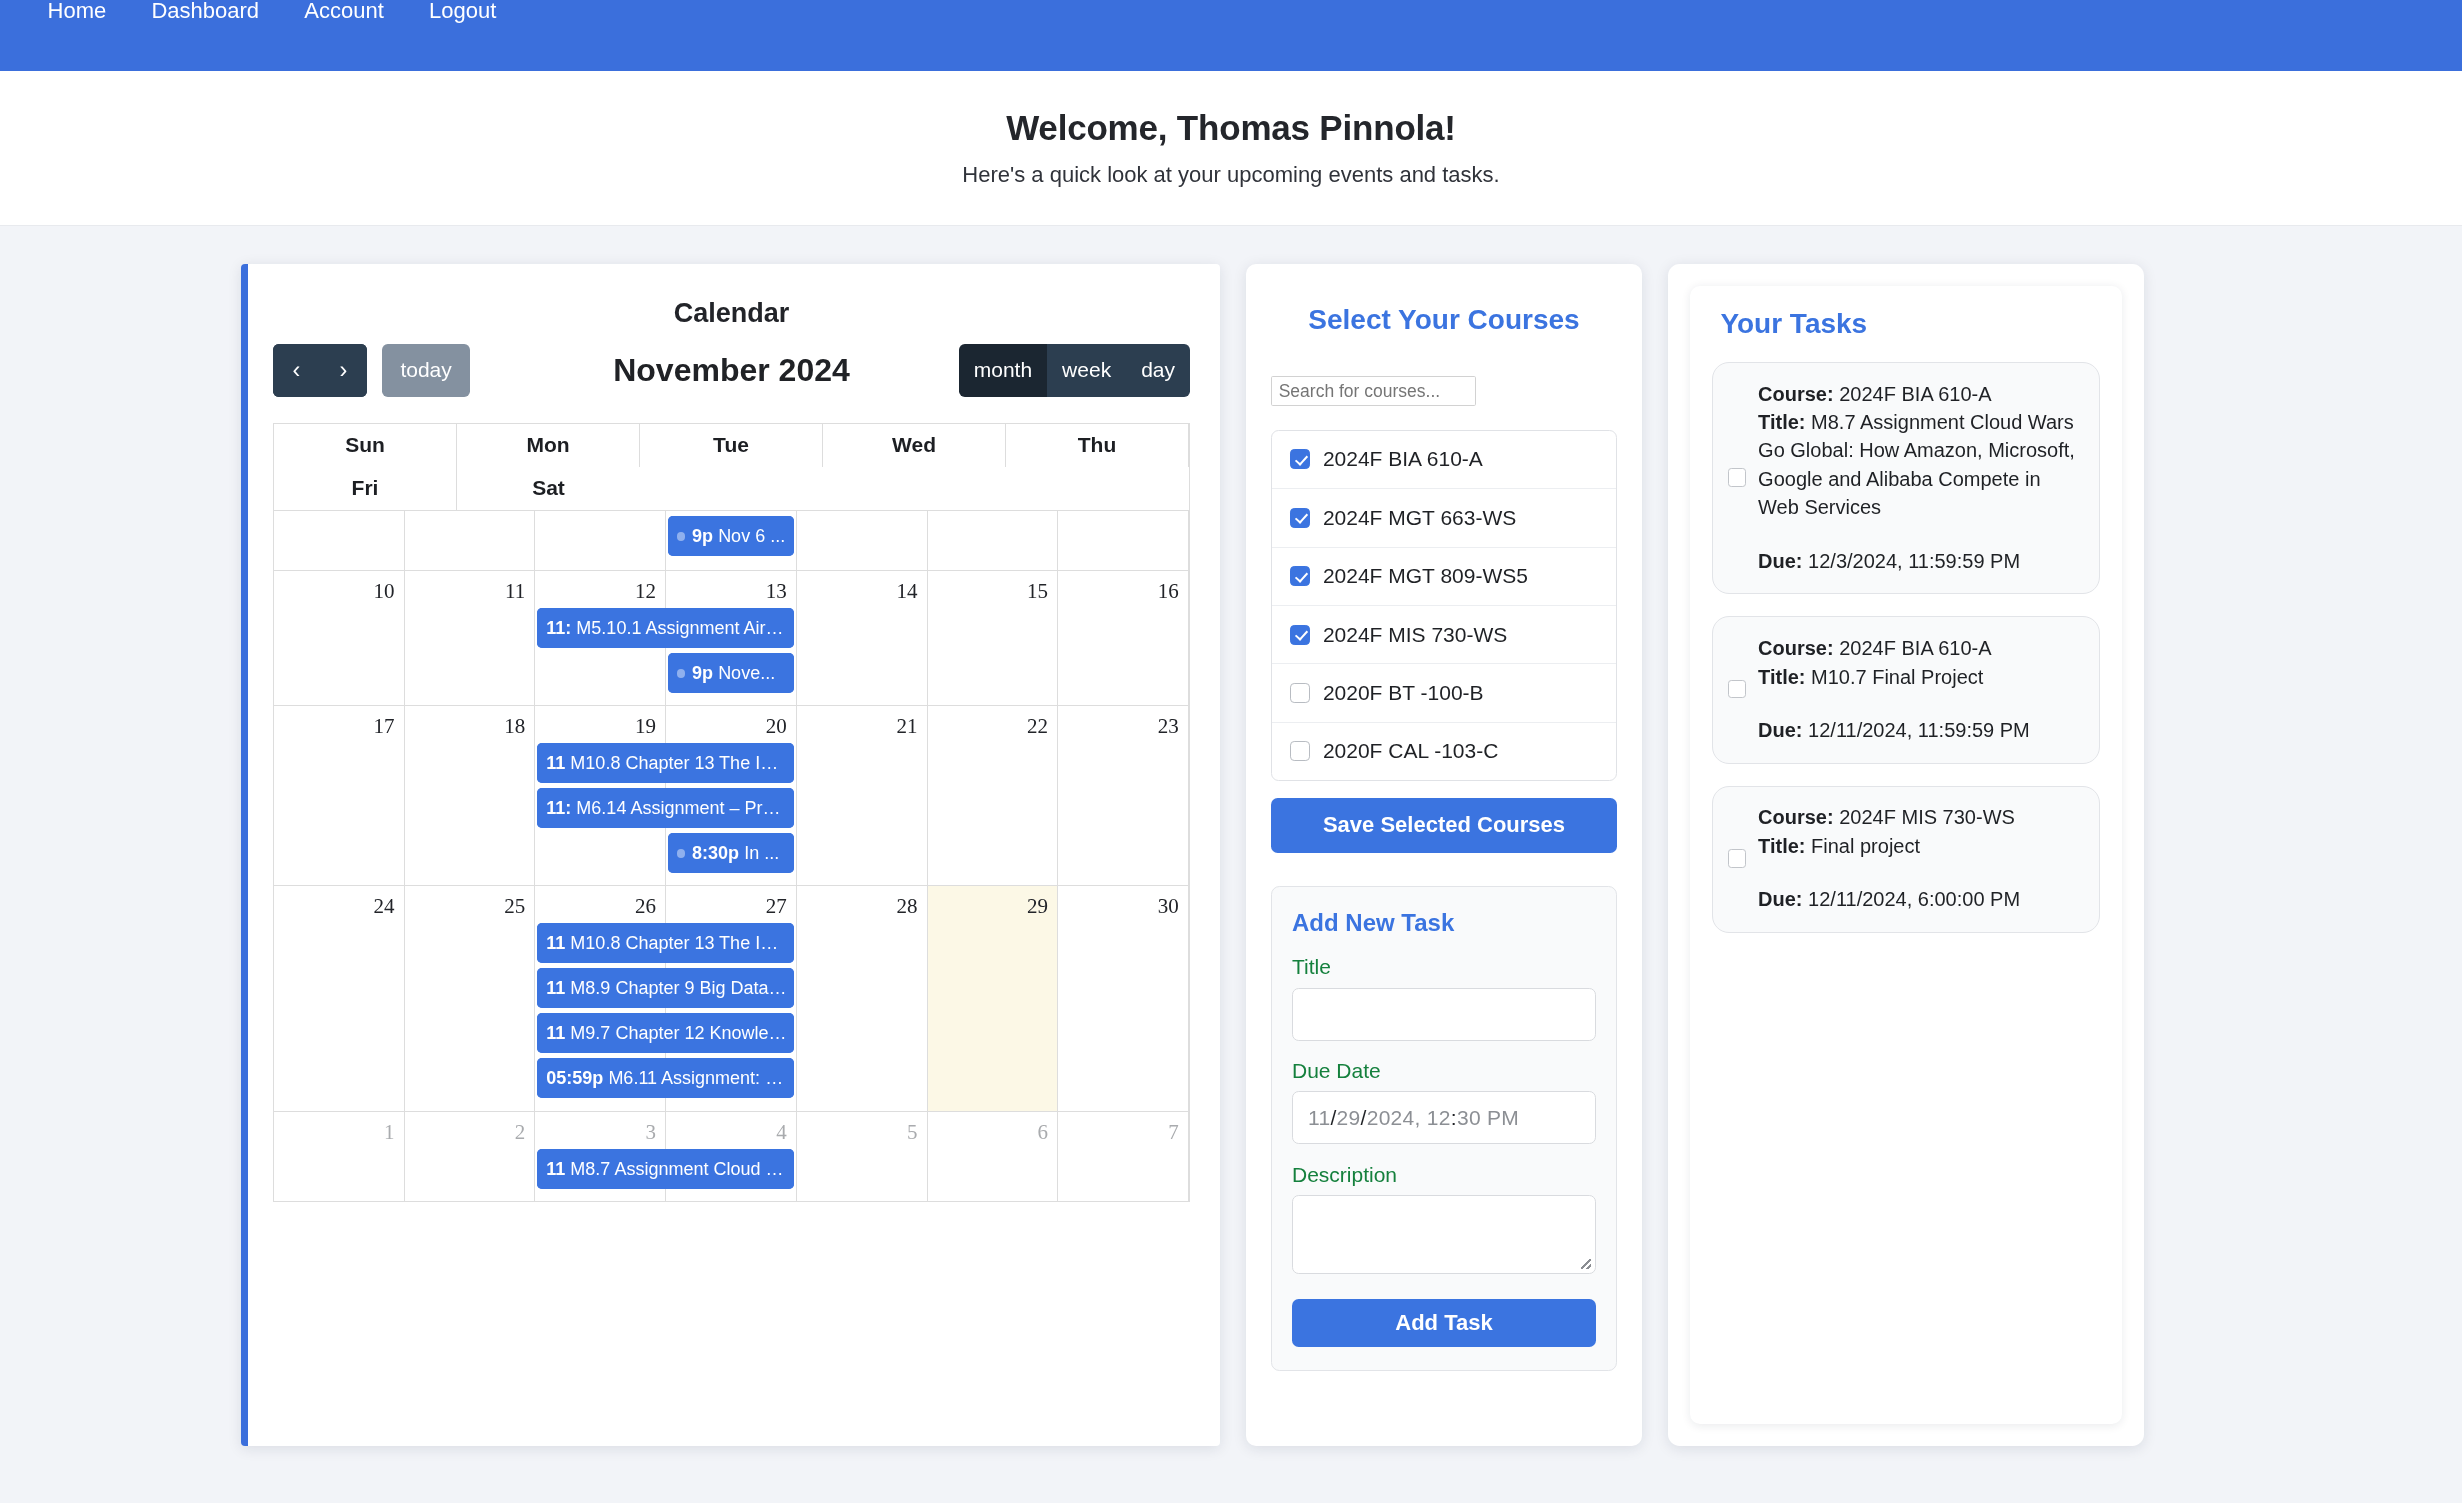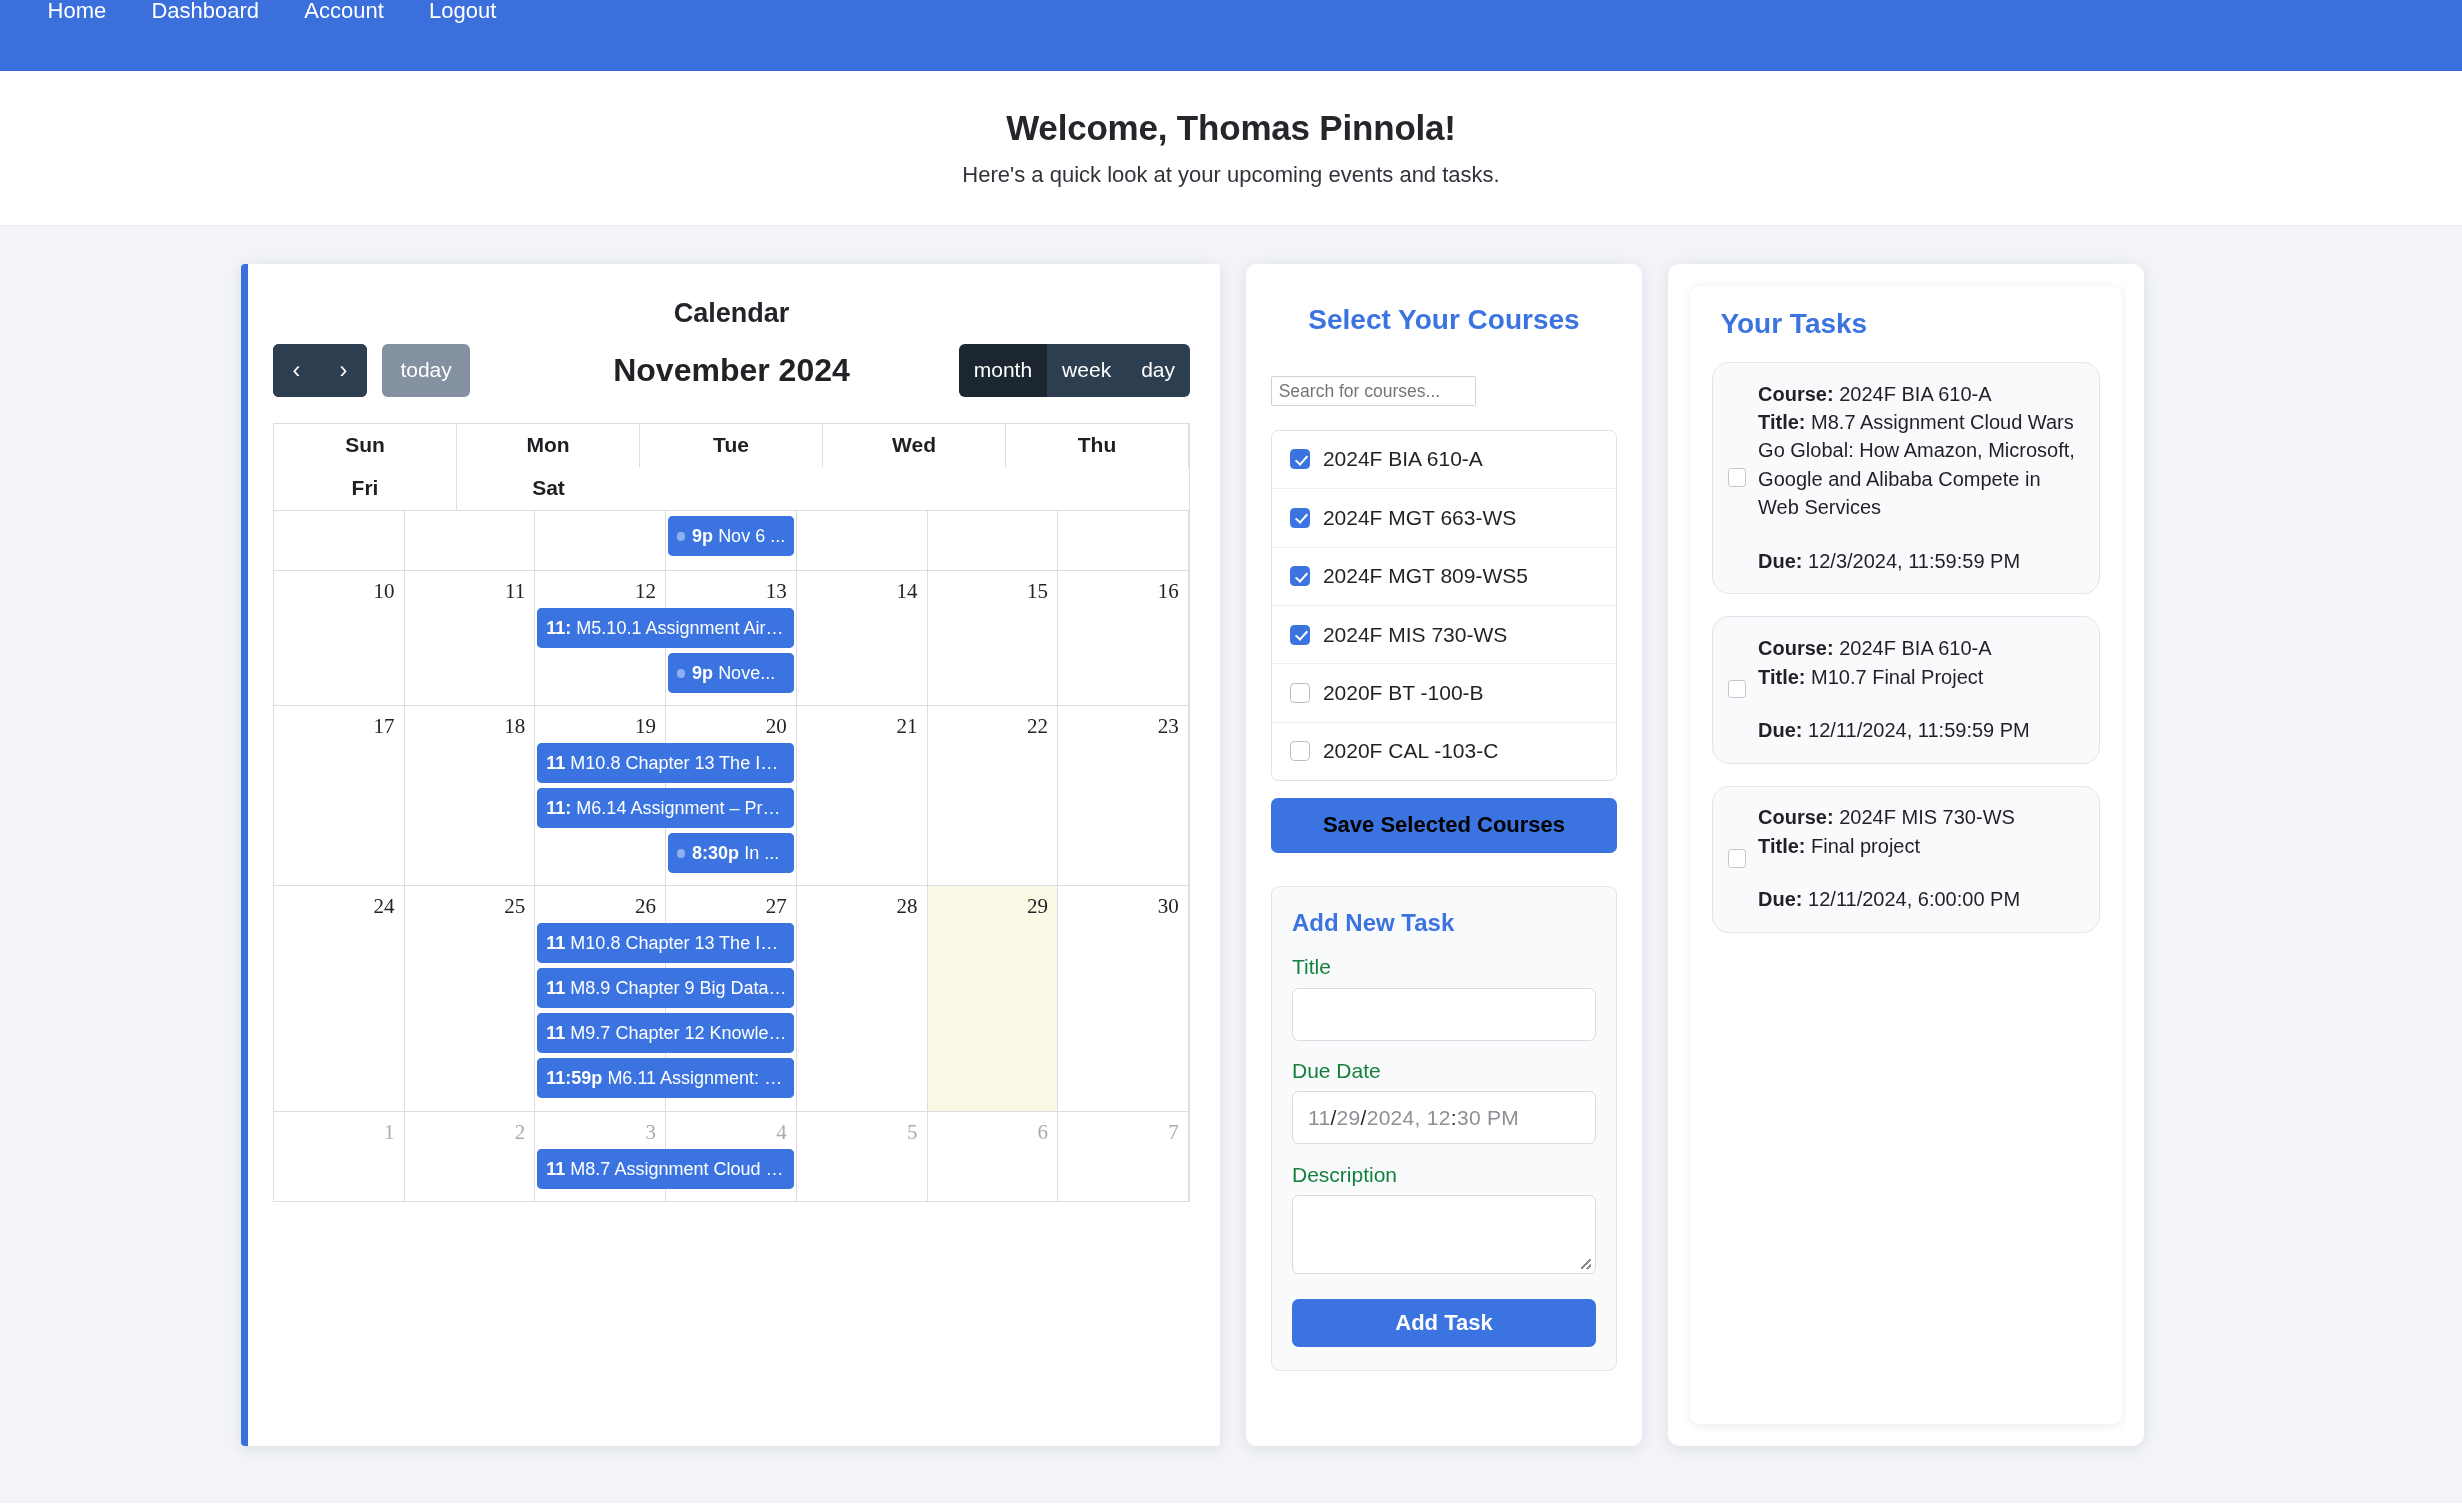--- a/index.html
+++ b/index.html
@@ -277,21 +277,21 @@
     border-width: 0 2.2px 2.2px 0;
     transform: rotate(42deg);
   }
   .save-btn {
     margin-top: 16.7px;
     width: 100%;
     height: 55px;
     background: #3b74e0;
     border: none;
     border-radius: 6.7px;
-    color: #000000;
+    color: #ffffff;
     font-size: 22px;
     font-weight: bold;
     cursor: pointer;
     font-family: "Liberation Sans", sans-serif;
   }
 
   
   .task-form {
     margin-top: 33px;
     border: 0.8px solid #e2e4e8;
@@ -541,21 +541,21 @@
               <div class="cal-day today">
                 <div class="daynum">29</div>
               </div>
               <div class="cal-day">
                 <div class="daynum">30</div>
               </div>
               <div style="position: absolute; inset: 0px; pointer-events: none;">
                 <div class="evt evt-abs" style="pointer-events: auto; left: calc(28.5714% + 1.7px); width: calc(28.5714% - 4.2px); top: 37px; margin: 0px;"><span class="time">11</span> <span>M10.8 Chapter 13 The Int...</span></div>
                 <div class="evt evt-abs" style="pointer-events: auto; left: calc(28.5714% + 1.7px); width: calc(28.5714% - 4.2px); top: 82px; margin: 0px;"><span class="time">11</span> <span>M8.9 Chapter 9 Big Data, ...</span></div>
                 <div class="evt evt-abs" style="pointer-events: auto; left: calc(28.5714% + 1.7px); width: calc(28.5714% - 4.2px); top: 127px; margin: 0px;"><span class="time">11</span> <span>M9.7 Chapter 12 Knowled...</span></div>
-                <div class="evt evt-abs" style="pointer-events: auto; left: calc(28.5714% + 1.7px); width: calc(28.5714% - 4.2px); top: 172px; margin: 0px;"><span class="time">11:59p</span> <span>M6.11 Assignment: Sti...</span></div>
+                <div class="evt evt-abs" style="pointer-events: auto; left: calc(28.5714% + 1.7px); width: calc(28.5714% - 4.2px); top: 172px; margin: 0px;"><span class="time">05:59p</span> <span>M6.11 Assignment: Sti...</span></div>
               </div>
             </div>
             <div class="cal-week" style="height: 90px;">
               <div class="cal-day">
                 <div class="daynum other">1</div>
               </div>
               <div class="cal-day">
                 <div class="daynum other">2</div>
               </div>
               <div class="cal-day">

